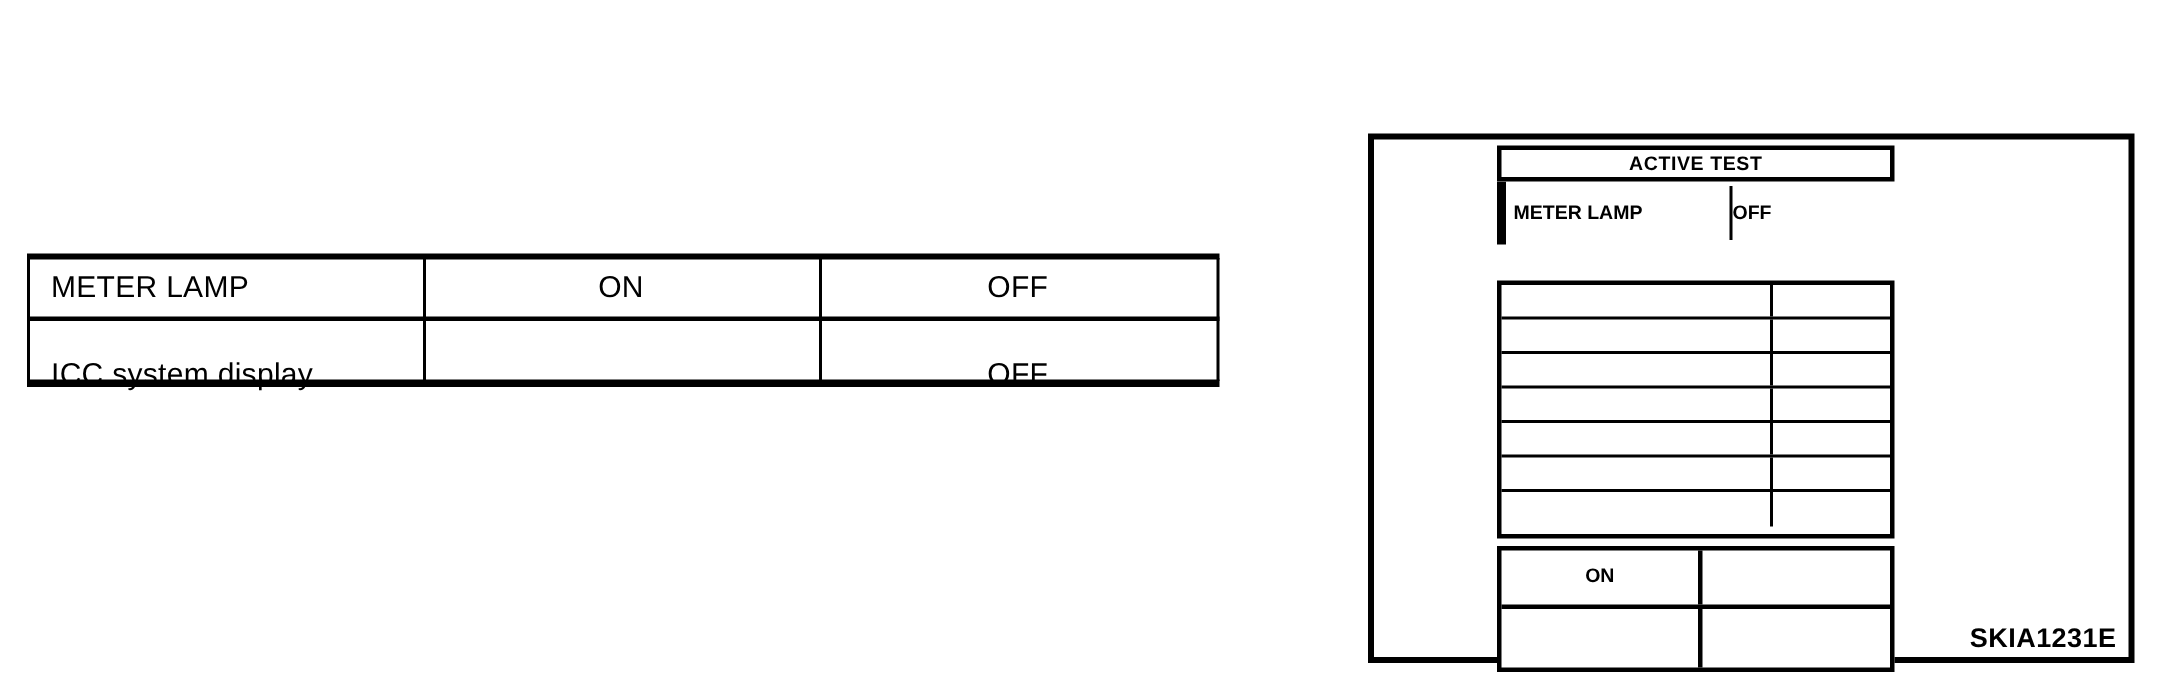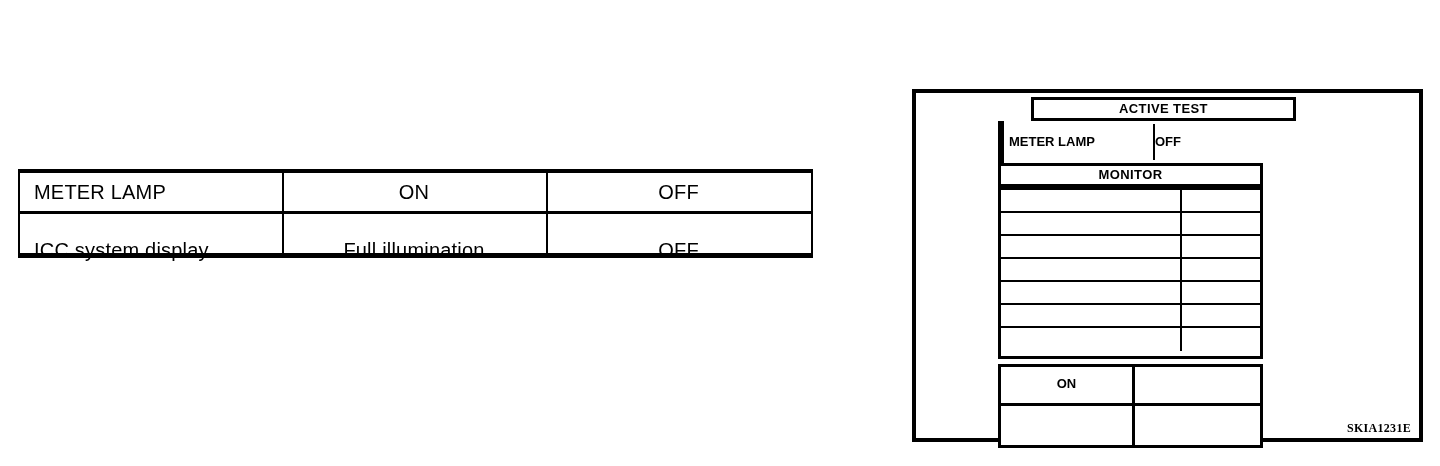--- a/index.html
+++ b/index.html
@@ -102,21 +102,20 @@
     text-align: center;
     letter-spacing: 0.4px;
     white-space: nowrap;
   }
 
   
   #band-active-test {
     top: 0px;
     height: 24px;
     line-height: 18px;
-    margin-left: 33px;
   }
 
   
   #band-item {
     top: 24px;
     height: 42px;
   }
   #band-item .item-name {
     position: absolute;
     left: 0; top: 0;
@@ -227,63 +226,60 @@
     left: 134px; top: 0;
     right: 0;
     height: 100%;
   }
 
   
   #figure-caption {
     position: absolute;
     right: 12px;
     bottom: 6px;
-    font-size: 12px;
+    font-size: 18px;
     font-weight: bold;
     letter-spacing: 0.3px;
     white-space: nowrap;
-    font-family: Liberation Serif, serif;
   }
 </style>
 </head>
 <body>
 
 <div id="spec-table">
   <div class="rule rule-top"></div>
   <div class="rule rule-mid"></div>
   <div class="rule rule-bottom"></div>
 
   <div class="vline vline-l"></div>
   <div class="vline vline-1"></div>
   <div class="vline vline-2"></div>
   <div class="vline vline-r"></div>
 
   <div class="cell row-1 col-0">METER LAMP</div>
   <div class="cell row-1 col-1">ON</div>
   <div class="cell row-1 col-2">OFF</div>
 
   <div class="cell row-2 col-0">ICC system display</div>
-  <div class="cell row-2 col-1">Full illumination</div>
   <div class="cell row-2 col-2">OFF</div>
 </div>
 
 <div id="illustration">
   <div class="outer-frame"></div>
 
   <div id="consult-panel">
 
     <div class="pbox band-title" id="band-active-test">ACTIVE TEST</div>
 
     <div class="pbox" id="band-item">
       <div class="item-name">METER LAMP</div>
       <div class="item-div"></div>
       <div class="item-value">OFF</div>
     </div>
 
-    <div class="pbox band-title" id="band-monitor">MONITOR</div>
 
     <div id="monitor-grid">
       <div class="mrow" style="top:0px">
         <div class="mcell-l"></div>
         <div class="mcell-r"></div>
       </div>
       <div class="mrow" style="top:23px">
         <div class="mcell-l"></div>
         <div class="mcell-r"></div>
       </div>

